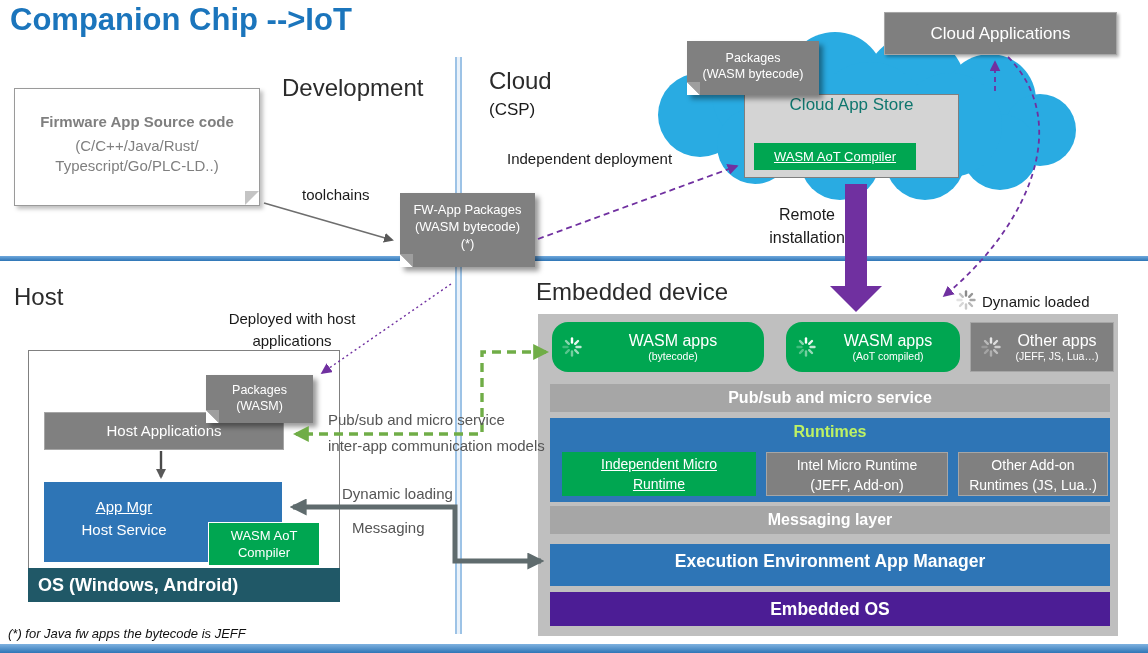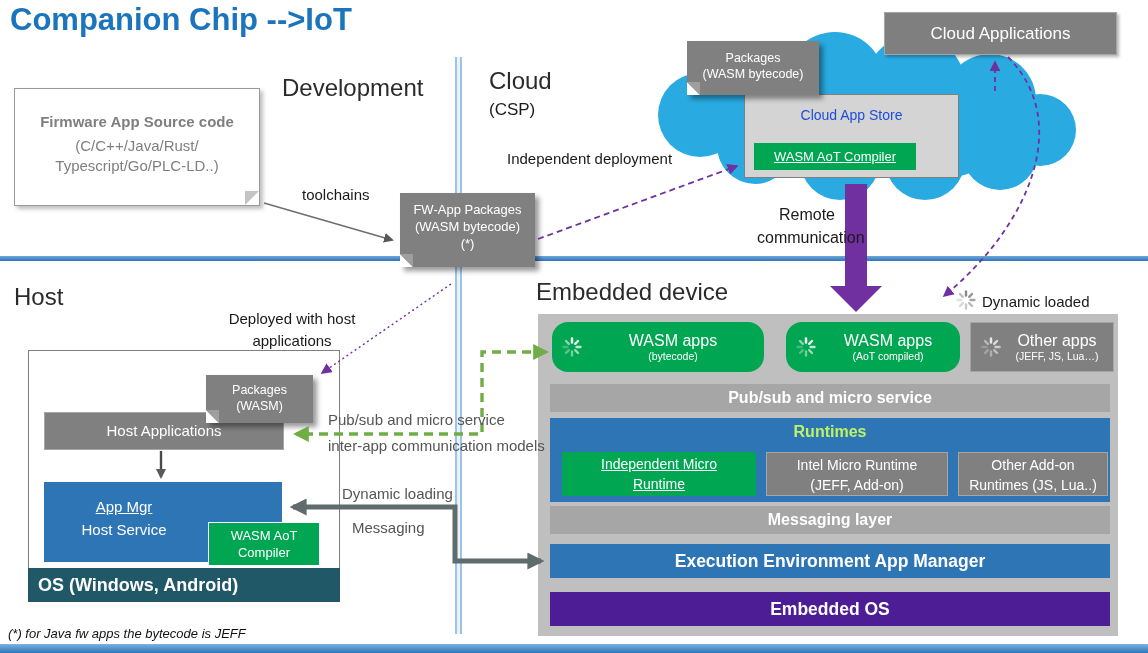--- a/index.html
+++ b/index.html
@@ -44,21 +44,21 @@
 
   .note-fw  { left:400px; top:193px; width:135px; height:74px; font-size:13px; padding-top:9px; }
   .note-pkb { left:687px; top:41px;  width:132px; height:54px; font-size:12.5px; padding-top:9px; }
   .note-pkw { left:206px; top:375px; width:107px; height:48px; font-size:12.5px; padding-top:7px; }
 
   .cloud-apps { left:884px; top:12px; width:233px; height:43px; background:#7F7F7F;
                 border:1px solid #a6a6a6; color:#fff; font-size:17px; text-align:center;
                 line-height:41px; z-index:3; box-shadow:2px 2px 3px rgba(0,0,0,.3); }
   .store { left:744px; top:94px; width:215px; height:84px; background:#D4D4D4;
            border:1px solid #7F7F7F; z-index:2; text-align:center; }
-  .store .t { font-size:14px; color:#1d4ed8; margin-top:12px; }
+  .store .t { font-size:17px; color:#0f766e; }
   .store-green { left:754px; top:143px; width:162px; height:27px; background:#00A651;
                  color:#fff; font-size:13px; text-align:center; line-height:27px;
                  text-decoration:underline; z-index:3; }
 
   .host-outer { left:28px; top:350px; width:312px; height:252px; background:#fff;
                 border:1px solid #808080; z-index:1; }
   .host-apps { left:44px; top:412px; width:240px; height:38px; background:#808080;
                border:1px solid #a6a6a6; color:#fff; font-size:15px; text-align:center;
                line-height:36px; z-index:2; }
   .appmgr { left:44px; top:482px; width:238px; height:80px; background:#2E75B6; z-index:2; color:#fff; }
@@ -89,21 +89,21 @@
   .bar-msg { top:506px; }
   .runtimes { left:550px; top:418px; width:560px; height:84px; background:#2E75B6; z-index:2; }
   .runtimes .t { color:#bef264; font-weight:bold; font-size:16px; text-align:center; margin-top:5px; }
   .rtbox { position:absolute; top:34px; height:44px; color:#fff; font-size:14px;
            text-align:center; padding-top:3px; line-height:1.4; }
   .rtbox.green { background:#00A651; text-decoration:underline; }
   .rtbox.gray { background:#808080; border:1px solid #a6a6a6; }
   .rt1 { left:12px; width:194px; }
   .rt2 { left:216px; width:182px; }
   .rt3 { left:408px; width:150px; }
-  .bar-exec { left:550px; top:544px; width:560px; height:34px; background:#2E75B6; color:#fff;
+  .bar-exec { left:550px; top:544px; width:560px; height:42px; background:#2E75B6; color:#fff;
               font-weight:bold; font-size:17.5px; text-align:center; line-height:34px; z-index:2; }
   .bar-embos { left:550px; top:592px; width:560px; height:34px; background:#4c1d95; color:#fff;
                font-weight:bold; font-size:17.5px; text-align:center; line-height:34px; z-index:2; }
 
   .centered2 { text-align:center; line-height:1.45; }
   .footnote { left:8px; top:626px; font-size:13px; font-style:italic; color:#111; z-index:3; }
 </style>
 </head>
 <body>
 
@@ -157,21 +157,21 @@
     <div class="l">(C/C++/Java/Rust/</div>
     <div class="l">Typescript/Go/PLC-LD..)</div>
     <div class="fold-cut-r"></div>
     <div class="fold-flap-r"></div>
   </div>
 
   <div class="abs small-label" style="left:302px; top:186px;">toolchains</div>
   <div class="abs small-label" style="left:507px; top:150px;">Independent deployment</div>
   <div class="abs centered2" style="left:757px; top:203px; width:100px; font-size:16px; color:#1a1a1a; z-index:7;">
     <div>Remote</div>
-    <div>communication</div>
+    <div>installation</div>
   </div>
   <div class="abs centered2" style="left:212px; top:308px; width:160px; font-size:15px; color:#1a1a1a; z-index:7;">
     <div>Deployed with host</div>
     <div>applications</div>
   </div>
   <div class="abs small-label gray-label" style="left:328px; top:407px; line-height:1.7;">
     <div>Pub/sub and micro service</div>
     <div>inter-app communication models</div>
   </div>
   <div class="abs small-label gray-label" style="left:342px; top:485px;">Dynamic loading</div>

